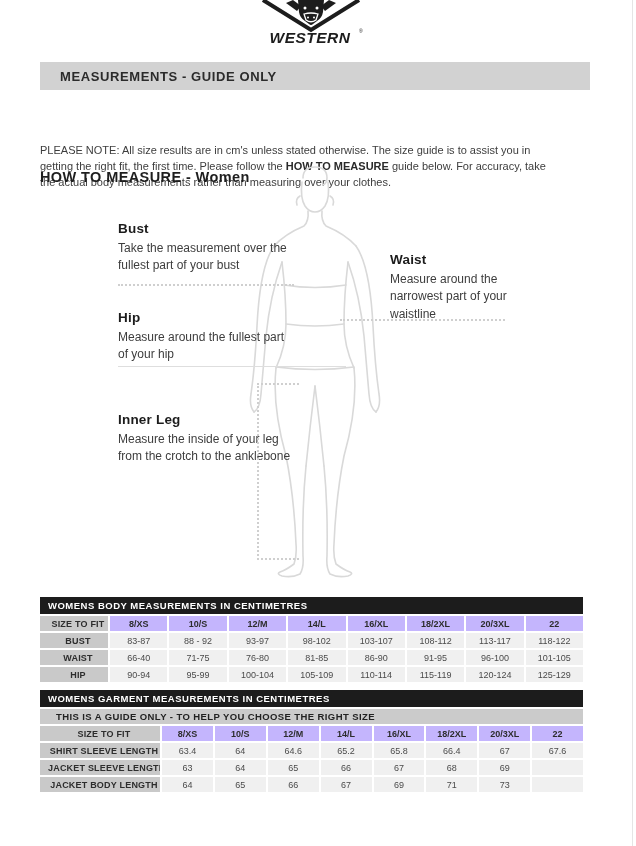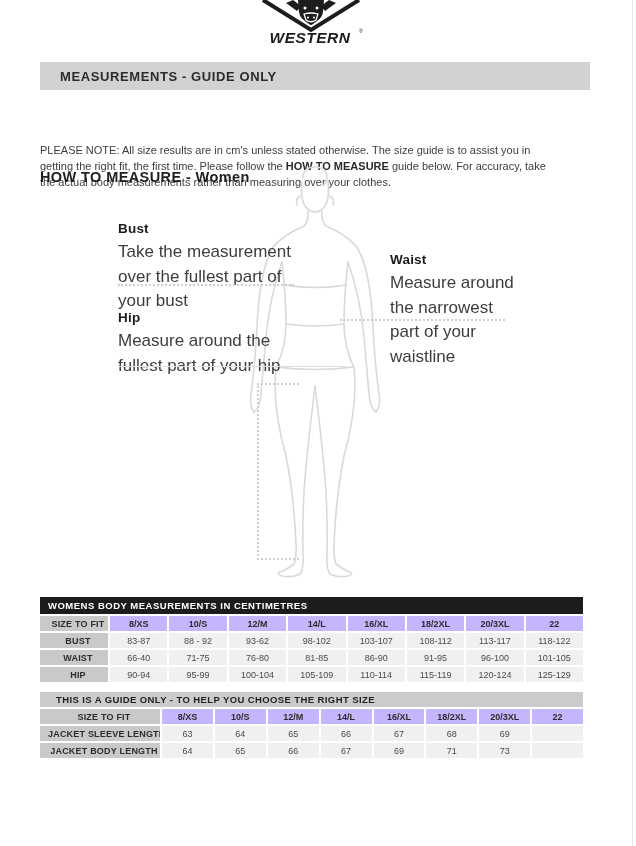--- a/index.html
+++ b/index.html
@@ -17,21 +17,21 @@
 
   
   .note{position:absolute;left:40px;top:107px;width:524px;font-size:11px;line-height:1.45;color:#3d3d3d;margin-top:36px;}
   .note b{color:#2a2a2a;}
 
   
   .htm-title{position:absolute;left:40px;top:169px;font-size:14.5px;font-weight:bold;color:#1f1f1f;letter-spacing:.4px;}
 
   .ann{position:absolute;}
   .ann h3{margin:0 0 4px 0;font-size:13.5px;font-weight:bold;color:#1c1c1c;letter-spacing:.2px;}
-  .ann p{margin:0;font-size:17px;line-height:1.45;color:#3d3d3d;}
+  .ann p{margin:0;font-size:12px;line-height:1.45;color:#3d3d3d;}
 
   .figure{position:absolute;left:230px;top:166px;width:180px;height:420px;}
 
   .leader-dotted{position:absolute;border-top:2px dotted #cfcfcf;height:0;}
   .leader-solid{position:absolute;border-top:1px solid #dedede;height:0;}
   .innerleg-bracket{position:absolute;left:257px;top:383px;width:42px;height:177px;
       border-left:2px dotted #cfcfcf;border-top:2px dotted #cfcfcf;border-bottom:2px dotted #cfcfcf;box-sizing:border-box;}
 
   
   .meas-table{position:absolute;left:40px;width:543px;}
@@ -113,20 +113,24 @@
     <p>Take the measurement over the fullest part of your bust</p>
   </div>
   <div class="ann" style="left:390px;top:252px;width:132px;">
     <h3>Waist</h3>
     <p>Measure around the narrowest part of your waistline</p>
   </div>
   <div class="ann" style="left:118px;top:310px;width:170px;">
     <h3>Hip</h3>
     <p>Measure around the fullest part of your hip</p>
   </div>
+  <div class="ann" style="left:118px;top:412px;width:176px;">
+    <h3>Inner Leg</h3>
+    <p>Measure the inside of your leg from the crotch to the anklebone</p>
+  </div>
 
   <div class="leader-dotted" style="left:118px;top:284px;width:176px;"></div>
   <div class="leader-dotted" style="left:340px;top:319px;width:165px;"></div>
   <div class="leader-solid" style="left:118px;top:366px;width:228px;"></div>
   <div class="innerleg-bracket"></div>
 
   <div class="meas-table" style="top:597px;">
     <div class="tbar">WOMENS BODY MEASUREMENTS IN CENTIMETRES</div>
     <table class="sizes t1">
         <tbody>
@@ -138,21 +142,21 @@
             <td class="size">14/L</td>
             <td class="size">16/XL</td>
             <td class="size">18/2XL</td>
             <td class="size">20/3XL</td>
             <td class="size">22</td>
           </tr>
           <tr>
             <td class="label">BUST</td>
             <td class="val">83-87</td>
             <td class="val">88 - 92</td>
-            <td class="val">93-62</td>
+            <td class="val">93-97</td>
             <td class="val">98-102</td>
             <td class="val">103-107</td>
             <td class="val">108-112</td>
             <td class="val">113-117</td>
             <td class="val">118-122</td>
           </tr>
           <tr>
             <td class="label">WAIST</td>
             <td class="val">66-40</td>
             <td class="val">71-75</td>
@@ -172,35 +176,47 @@
             <td class="val">110-114</td>
             <td class="val">115-119</td>
             <td class="val">120-124</td>
             <td class="val">125-129</td>
           </tr>
         </tbody>
       </table>
   </div>
 
   <div class="meas-table" style="top:690px;">
+    <div class="tbar">WOMENS GARMENT MEASUREMENTS IN CENTIMETRES</div>
     <div class="tsub">THIS IS A GUIDE ONLY - TO HELP YOU CHOOSE THE RIGHT SIZE</div>
     <table class="sizes t2">
         <tbody>
           <tr>
             <td class="label">SIZE TO FIT</td>
             <td class="size">8/XS</td>
             <td class="size">10/S</td>
             <td class="size">12/M</td>
             <td class="size">14/L</td>
             <td class="size">16/XL</td>
             <td class="size">18/2XL</td>
             <td class="size">20/3XL</td>
             <td class="size">22</td>
           </tr>
           <tr>
+            <td class="label">SHIRT SLEEVE LENGTH</td>
+            <td class="val">63.4</td>
+            <td class="val">64</td>
+            <td class="val">64.6</td>
+            <td class="val">65.2</td>
+            <td class="val">65.8</td>
+            <td class="val">66.4</td>
+            <td class="val">67</td>
+            <td class="val">67.6</td>
+          </tr>
+          <tr>
             <td class="label">JACKET SLEEVE LENGTH</td>
             <td class="val">63</td>
             <td class="val">64</td>
             <td class="val">65</td>
             <td class="val">66</td>
             <td class="val">67</td>
             <td class="val">68</td>
             <td class="val">69</td>
             <td class="val"></td>
           </tr>

